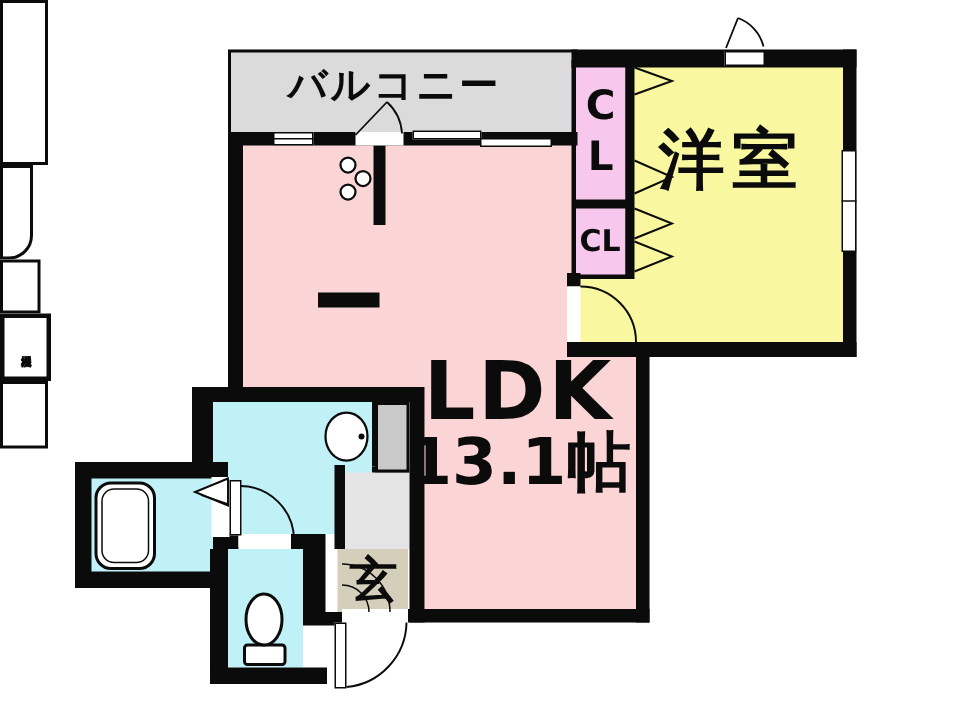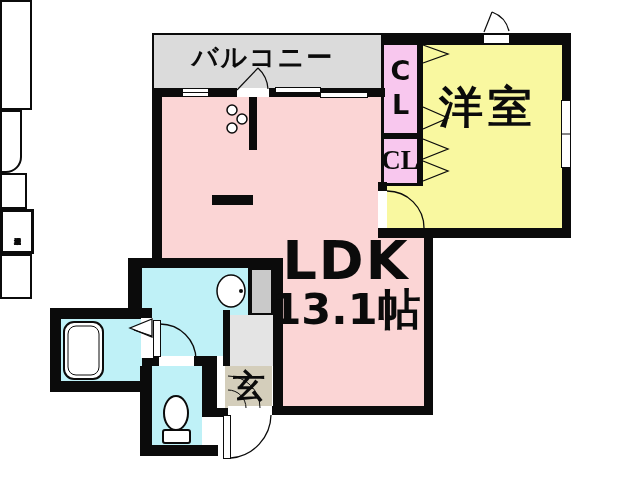--- a/index.html
+++ b/index.html
@@ -19,21 +19,21 @@
   .whitebox{background:#fff;border:2px solid #0b0b0b;box-sizing:border-box;}
   .thinbox{background:#fff;border:1px solid #0b0b0b;box-sizing:border-box;}
   .gap{background:#fff;}
   .label{position:absolute;transform:translate(-50%,-50%);color:#0b0b0b;font-weight:bold;
          white-space:nowrap;line-height:1;}
   .lbl-balcony{font-size:26px;letter-spacing:2px;}
   .lbl-room{font-size:44px;letter-spacing:5px;}
   .lbl-size{font-size:42px;}
   .lbl-ldk{font-size:54px;letter-spacing:2px;}
   .lbl-ldksize{font-size:43px;}
-  .lbl-cl2{font-size:27px;font-family:Liberation Serif, serif;}
+  .lbl-cl2{font-size:20px;}
   .lbl-genkan{font-size:32px;}
   .cl1{display:flex;flex-direction:column;align-items:center;justify-content:center;
        font-weight:bold;font-size:27px;color:#0b0b0b;line-height:1.25;}
   .laundry{display:flex;align-items:center;justify-content:center;
            writing-mode:vertical-rl;text-orientation:upright;
            font-size:7px;font-weight:bold;color:#0b0b0b;letter-spacing:0;}
   svg{position:absolute;left:0;top:0;pointer-events:none;}
 </style>
 </head>
 <body>

